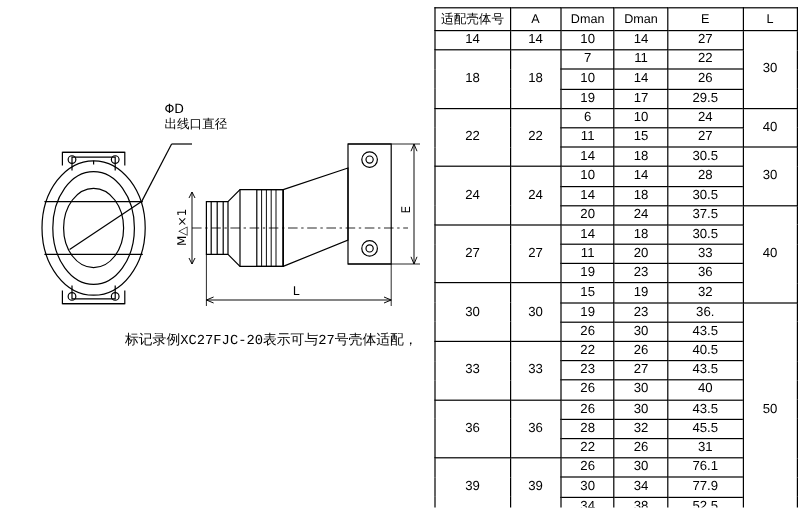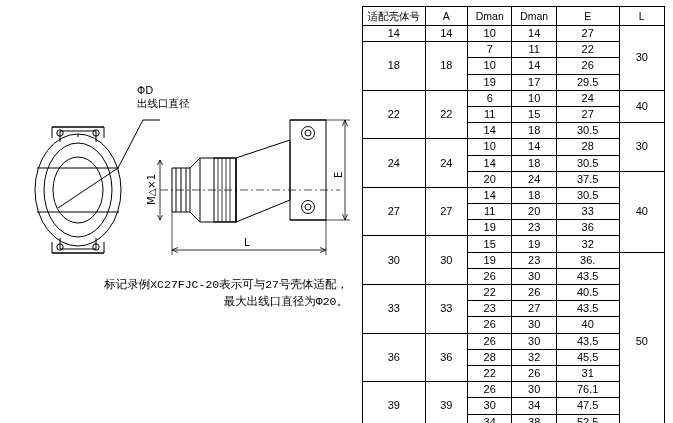--- a/index.html
+++ b/index.html
@@ -156,21 +156,20 @@
         <path d="M172 250 l6 -2.5 M172 250 l6 2.5"></path>
         <path d="M326 250 l-6 -2.5 M326 250 l-6 2.5"></path>
         <line x1="172" y1="212" x2="172" y2="255" stroke-width="0.7"></line>
         <line x1="326" y1="220" x2="326" y2="255" stroke-width="0.7"></line>
       </g>
       <text x="244" y="246" font-family="DejaVu Sans, sans-serif" font-size="10" fill="#000">L</text>
     </svg>
 
     <div class="note">
       <div>标记录例XC27FJC-20表示可与27号壳体适配，</div>
-      <div>最大出线口直径为Φ20。</div>
     </div>
   </div>
 
   <div class="table-area">
     <table class="spec">
       <colgroup>
         <col class="c0">
           <col class="c1">
           <col class="c2">
           <col class="c3">
@@ -322,21 +321,21 @@
           <tr>
             <td rowspan="3">39</td>
             <td rowspan="3">39</td>
             <td>26</td>
             <td>30</td>
             <td>76.1</td>
           </tr>
           <tr>
             <td>30</td>
             <td>34</td>
-            <td>47.5</td>
+            <td>77.9</td>
           </tr>
           <tr>
             <td>34</td>
             <td>38</td>
             <td>52.5</td>
           </tr>
         </tbody>
     </table>
   </div>
 

